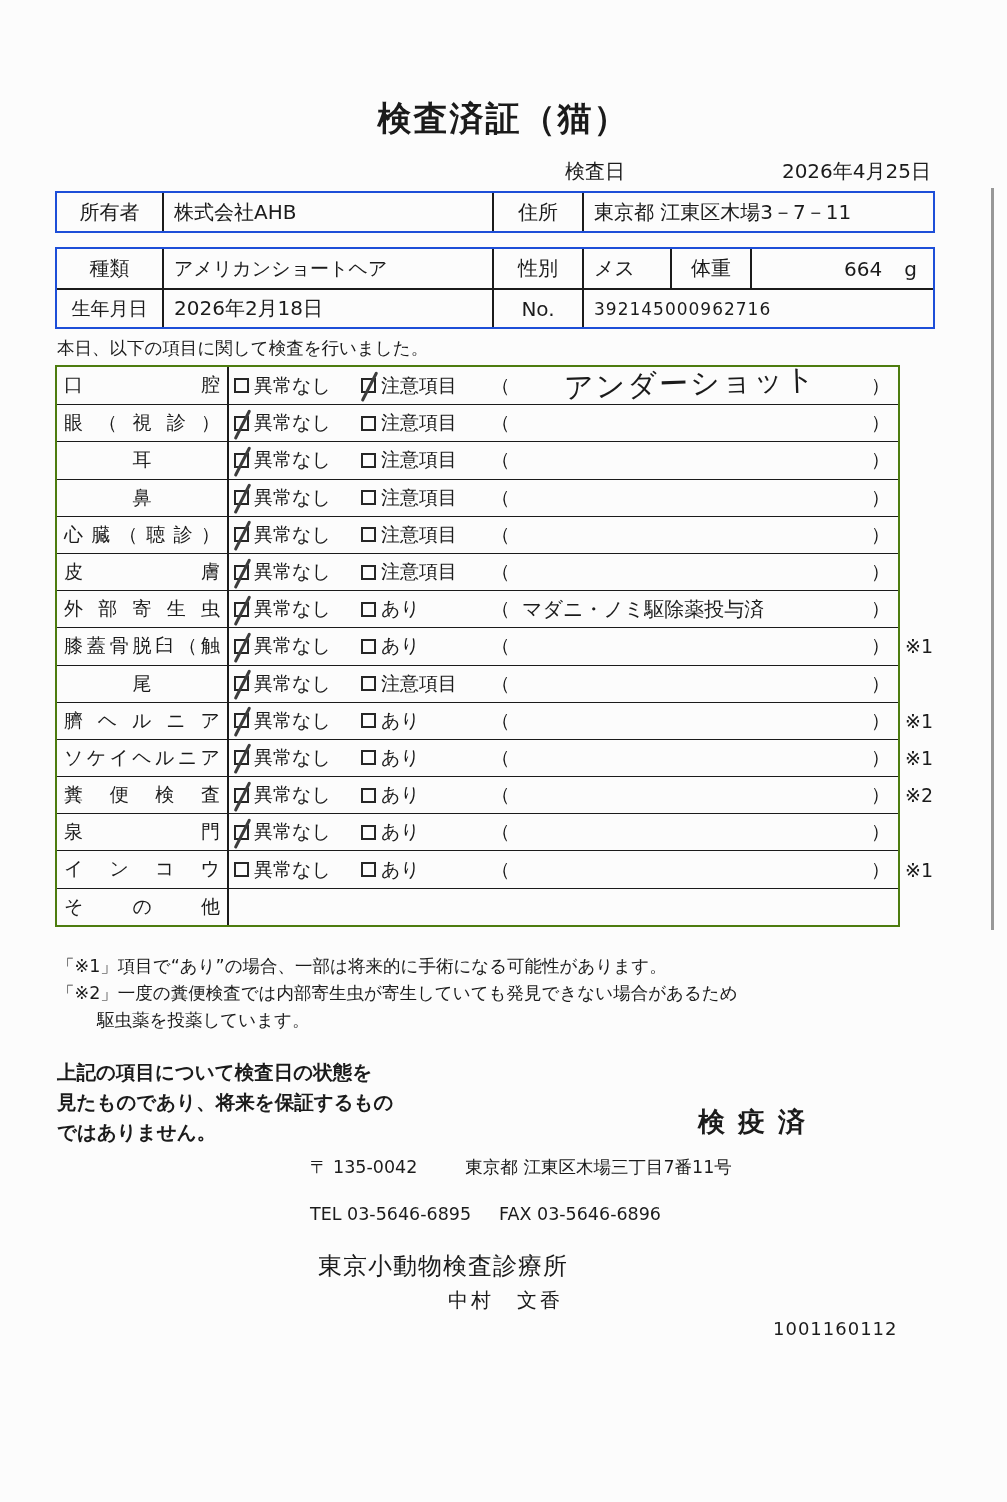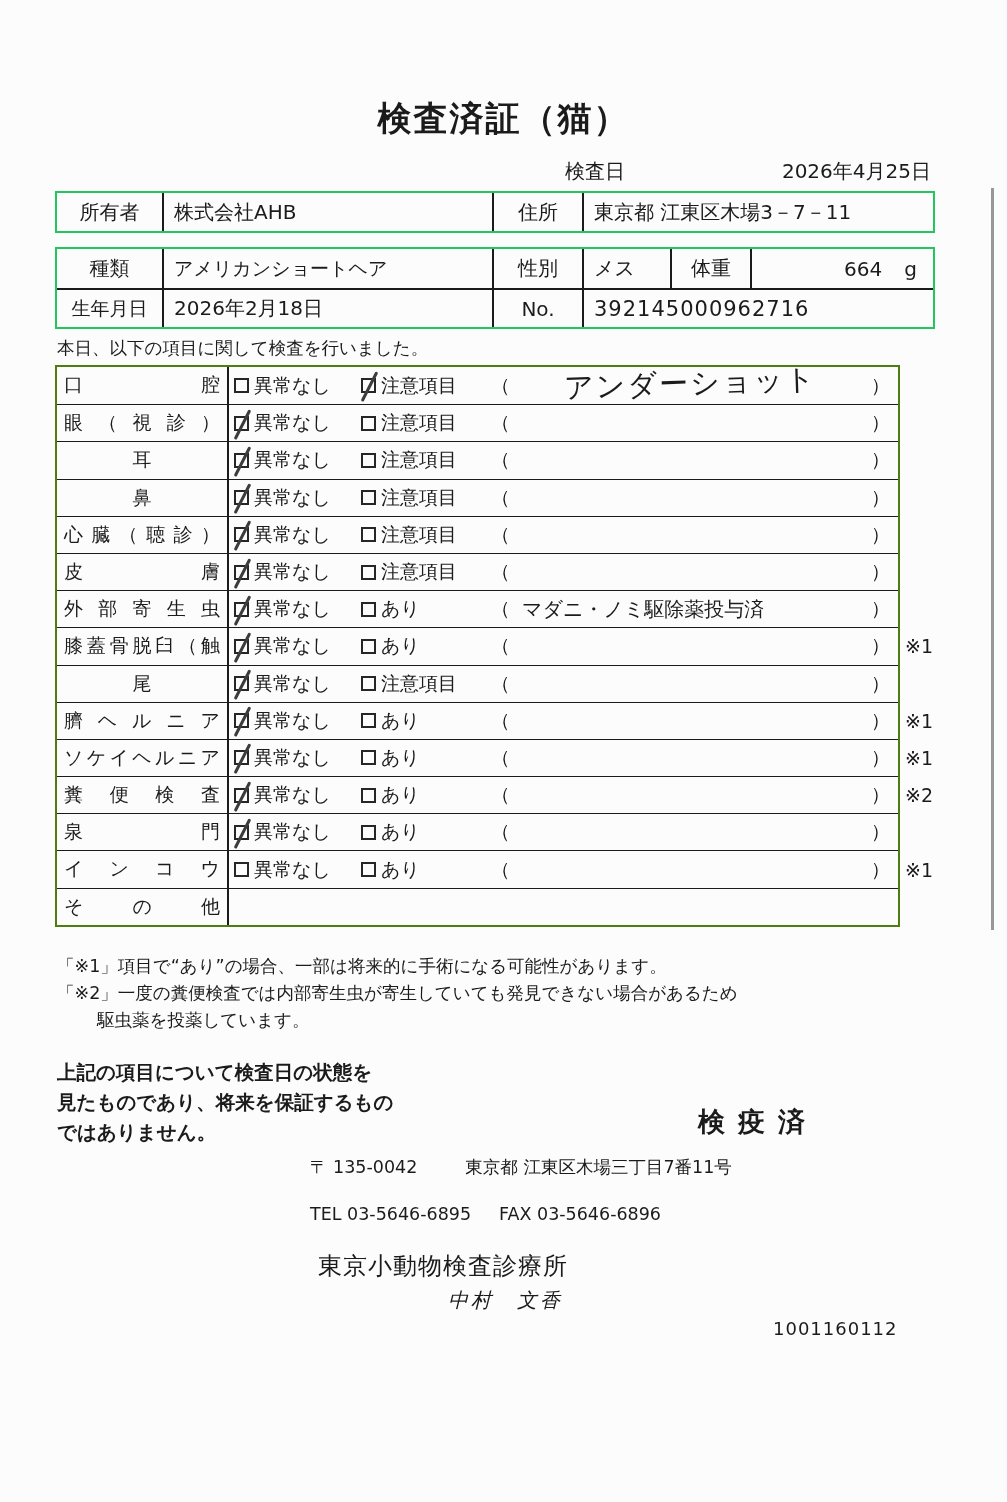--- a/index.html
+++ b/index.html
@@ -9,21 +9,21 @@
     background:#fcfcfc; color:#1b1b1b;
     font-family:"DejaVu Sans","Liberation Sans",sans-serif;
     overflow:hidden;
   }
   .title { position:absolute; top:96px; left:0; width:100%; text-align:center;
            font-size:34px; font-weight:700; letter-spacing:2px; }
   .date-row { position:absolute; top:158px; left:565px; width:366px;
               display:flex; justify-content:space-between; font-size:20px; }
 
   
-  .tbl { position:absolute; left:55px; width:880px; border:2px solid #22c55e; }
+  .tbl { position:absolute; left:55px; width:880px; border:2px solid #1d4ed8; }
   .owner { top:191px; }
   .animal { top:247px; }
   .trow { display:flex; height:38px; }
   .animal .trow { height:39px; }
   .trow + .trow { border-top:2px solid #1b1b1b; }
   .tcell { display:flex; align-items:center; padding:0 10px; font-size:20px;
            white-space:nowrap; overflow:hidden; }
   .tcell + .tcell { border-left:2px solid #1b1b1b; }
   .tcell.head { justify-content:center; padding:0 4px; }
   .w105 { width:105px; flex:none; }
@@ -62,21 +62,21 @@
   .notes { position:absolute; left:57px; top:953px; font-size:17.5px; line-height:27px; }
   .note-indent { padding-left:40px; }
 
   .disclaimer { position:absolute; left:57px; top:1058px; font-size:19.5px;
                 font-weight:600; line-height:30px; }
   .stamp { position:absolute; left:698px; top:1104px; font-size:27px;
            font-weight:600; letter-spacing:13px; white-space:nowrap; }
   .addr-line { position:absolute; left:310px; top:1155px; font-size:17.5px; display:flex; gap:48px; }
   .tel-line  { position:absolute; left:310px; top:1204px; font-size:17.5px; display:flex; gap:28px; }
   .clinic { position:absolute; left:318px; top:1250px; font-size:24px; font-weight:500; letter-spacing:1px; }
-  .doctor { position:absolute; left:448px; top:1287px; font-size:20px; letter-spacing:3px;font-style:italic; }
+  .doctor { position:absolute; left:448px; top:1287px; font-size:20px; letter-spacing:3px; }
   .serial { position:absolute; left:773px; top:1318px; font-size:18px; letter-spacing:1px; }
 
   .edge-line { position:absolute; right:13px; top:188px; width:3px; height:742px;
                background:#333; opacity:.5; }
 </style>
 </head>
 <body>
 
 <div id="page">
 
@@ -105,21 +105,21 @@
       <div class="tcell head w80">体重</div>
       <div class="tcell flex1 weight-cell">
         <span>664</span>
         <span>g</span>
       </div>
     </div>
     <div class="trow">
       <div class="tcell head w105" style="font-size:19px;">生年月日</div>
       <div class="tcell w330">2026年2月18日</div>
       <div class="tcell head w90">No.</div>
-      <div class="tcell flex1" style="font-size:21px; letter-spacing:1px;">392145000962716</div>
+      <div class="tcell flex1" style="font-size:17px; letter-spacing:1px;">392145000962716</div>
     </div>
   </div>
 
   <div class="intro">本日、以下の項目に関して検査を行いました。</div>
 
   <div class="insp">
   <div class="insp-row">
     <div class="row-label">口腔</div>
     <div class="row-content">
       <span class="opt opt1">

